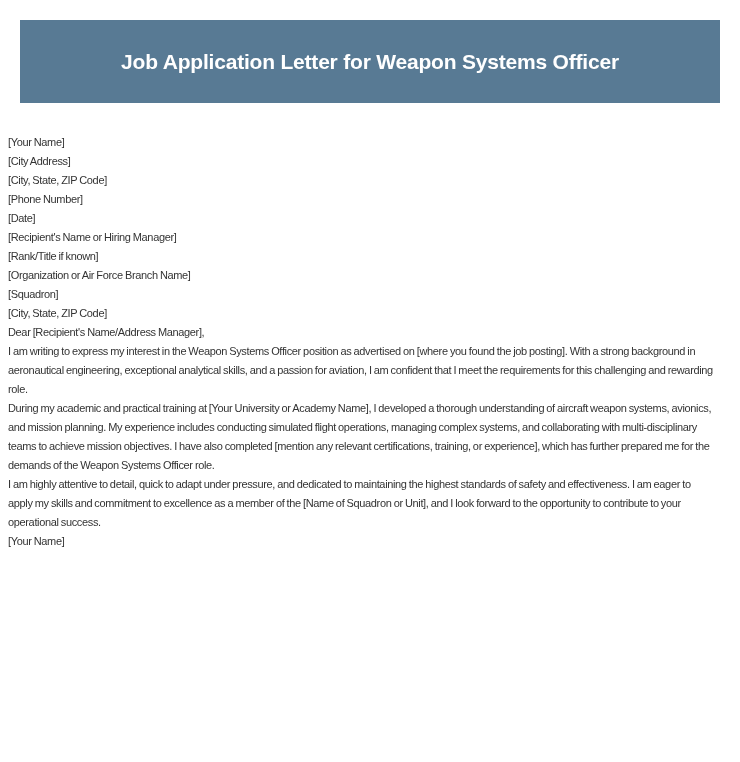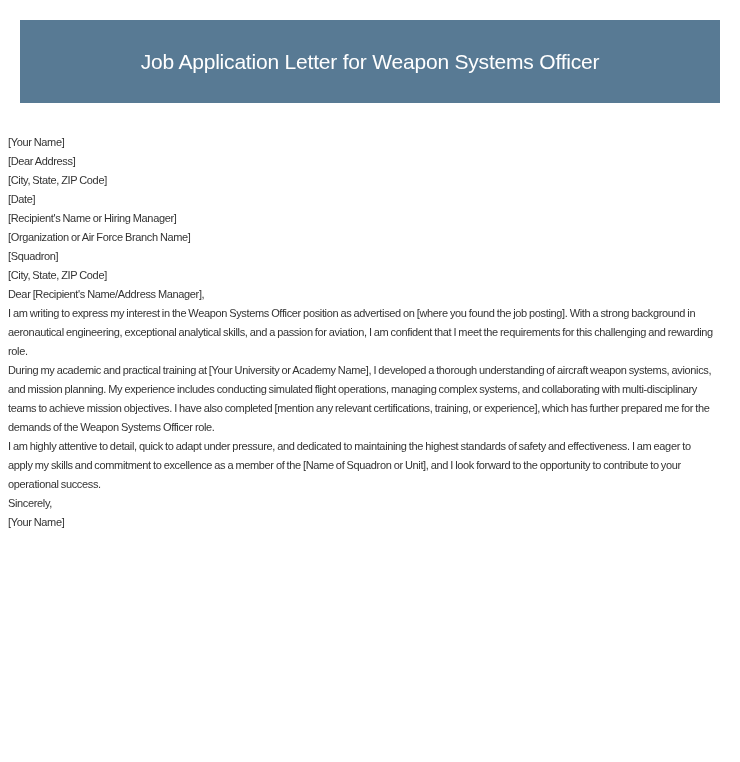--- a/index.html
+++ b/index.html
@@ -21,21 +21,21 @@
       top: 20px;
       width: 700px;
       height: 83px;
       background: #587a94;
       display: flex;
       align-items: center;
       justify-content: center;
     }
     .header h1 {
       margin: 0;
-      font-weight: normal;
+      font-weight: bold;
       font-size: 21px;
       color: #ffffff;
       letter-spacing: -0.2px;
     }
     .letter {
       position: absolute;
       left: 8px;
       top: 133px;
       width: 705px;
       font-size: 11px;
@@ -51,29 +51,30 @@
 </head>
 <body>
 
 <div class="header">
   <h1>Job Application Letter for Weapon Systems Officer</h1>
 </div>
 
 <div class="letter">
   <div>
     <span class="line">[Your Name]</span>
-    <span class="line">[Dear Address]</span>
+    <span class="line">[City Address]</span>
     <span class="line">[City, State, ZIP Code]</span>
+    <span class="line">[Phone Number]</span>
     <span class="line">[Date]</span>
   </div>
   <div>
     <span class="line">[Recipient's Name or Hiring Manager]</span>
+    <span class="line">[Rank/Title if known]</span>
     <span class="line">[Organization or Air Force Branch Name]</span>
     <span class="line">[Squadron]</span>
     <span class="line">[City, State, ZIP Code]</span>
   </div>
   <p class="para">Dear [Recipient's Name/Address Manager],</p>
   <p class="para">I am writing to express my interest in the Weapon Systems Officer position as advertised on [where you found the job posting]. With a strong background in aeronautical engineering, exceptional analytical skills, and a passion for aviation, I am confident that I meet the requirements for this challenging and rewarding role.</p>
   <p class="para">During my academic and practical training at [Your University or Academy Name], I developed a thorough understanding of aircraft weapon systems, avionics, and mission planning. My experience includes conducting simulated flight operations, managing complex systems, and collaborating with multi-disciplinary teams to achieve mission objectives. I have also completed [mention any relevant certifications, training, or experience], which has further prepared me for the demands of the Weapon Systems Officer role.</p>
   <p class="para">I am highly attentive to detail, quick to adapt under pressure, and dedicated to maintaining the highest standards of safety and effectiveness. I am eager to apply my skills and commitment to excellence as a member of the [Name of Squadron or Unit], and I look forward to the opportunity to contribute to your operational success.</p>
-  <p class="para">Sincerely,</p>
   <p class="para">[Your Name]</p>
 </div>
 
 </body></html>

